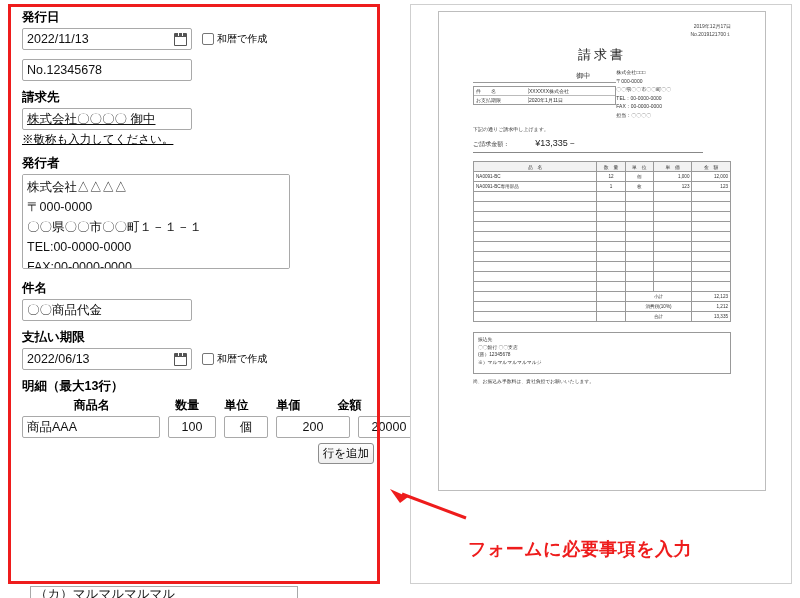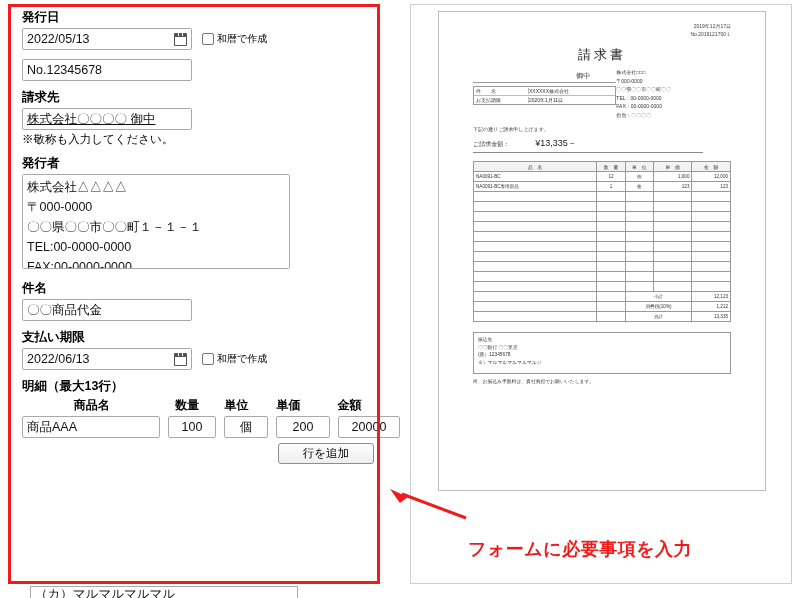--- a/index.html
+++ b/index.html
@@ -123,20 +123,21 @@
   .w-invno { width: 170px; height: 22px; }
   .w-to { width: 170px; height: 22px; text-decoration: underline; }
   .w-issuer { width: 268px; height: 95px; resize: none; line-height: 20px; }
   .w-subject { width: 170px; height: 22px; }
   .w-remarks { width: 268px; height: 62px; resize: none; line-height: 16px; }
 
   .note {
     font-size: 11.5px;
     margin: 2px 0 8px 0;
     color: #000;
+    text-decoration: underline;
   }
 
   
   .detail-head {
     display: flex;
     font-size: 12px;
     font-weight: bold;
     margin-bottom: 2px;
   }
   .detail-head span {
@@ -150,36 +151,36 @@
 
   .detail-row {
     display: flex;
     gap: 8px;
     margin-bottom: 5px;
   }
   .detail-row input { height: 22px; }
   .i-name { width: 138px; }
   .i-qty { width: 48px; }
   .i-unit { width: 44px; }
-  .i-price { width: 54px; }
+  .i-price { width: 74px; }
   .i-amount { width: 62px; }
 
   .addrow-wrap {
     display: flex;
     justify-content: flex-end;
     width: 352px;
     margin-top: 1px;
     margin-bottom: 8px;
   }
   .btn {
     font-family: "Liberation Sans", sans-serif;
     font-size: 11.5px;
     border: 1px solid #8d8d8d;
     background: linear-gradient(#fdfdfd, #eeeeee);
-    padding: 2px 24px;
+    padding: 2px 4px;
     border-radius: 3px;
     color: #000;
     cursor: pointer;
   }
 
   .clipped-bottom {
     position: absolute;
     left: 22px;
     top: 584px;
     width: 268px;
@@ -347,21 +348,21 @@
 
 <div class="page">
 
   <div class="form-col">
     <div class="form-inner">
 
       <div class="row">
         <div class="field-label">発行日</div>
         <div class="inline">
           <div class="fake-input date-input">
-            <span class="dval">2022/05/13</span>
+            <span class="dval">2022/11/13</span>
             <span class="cal-icon"></span>
           </div>
           <label class="checkbox-wrap">
             <span class="cbox"></span>
             <span>和暦で作成</span>
           </label>
         </div>
       </div>
 
       <div class="row">

